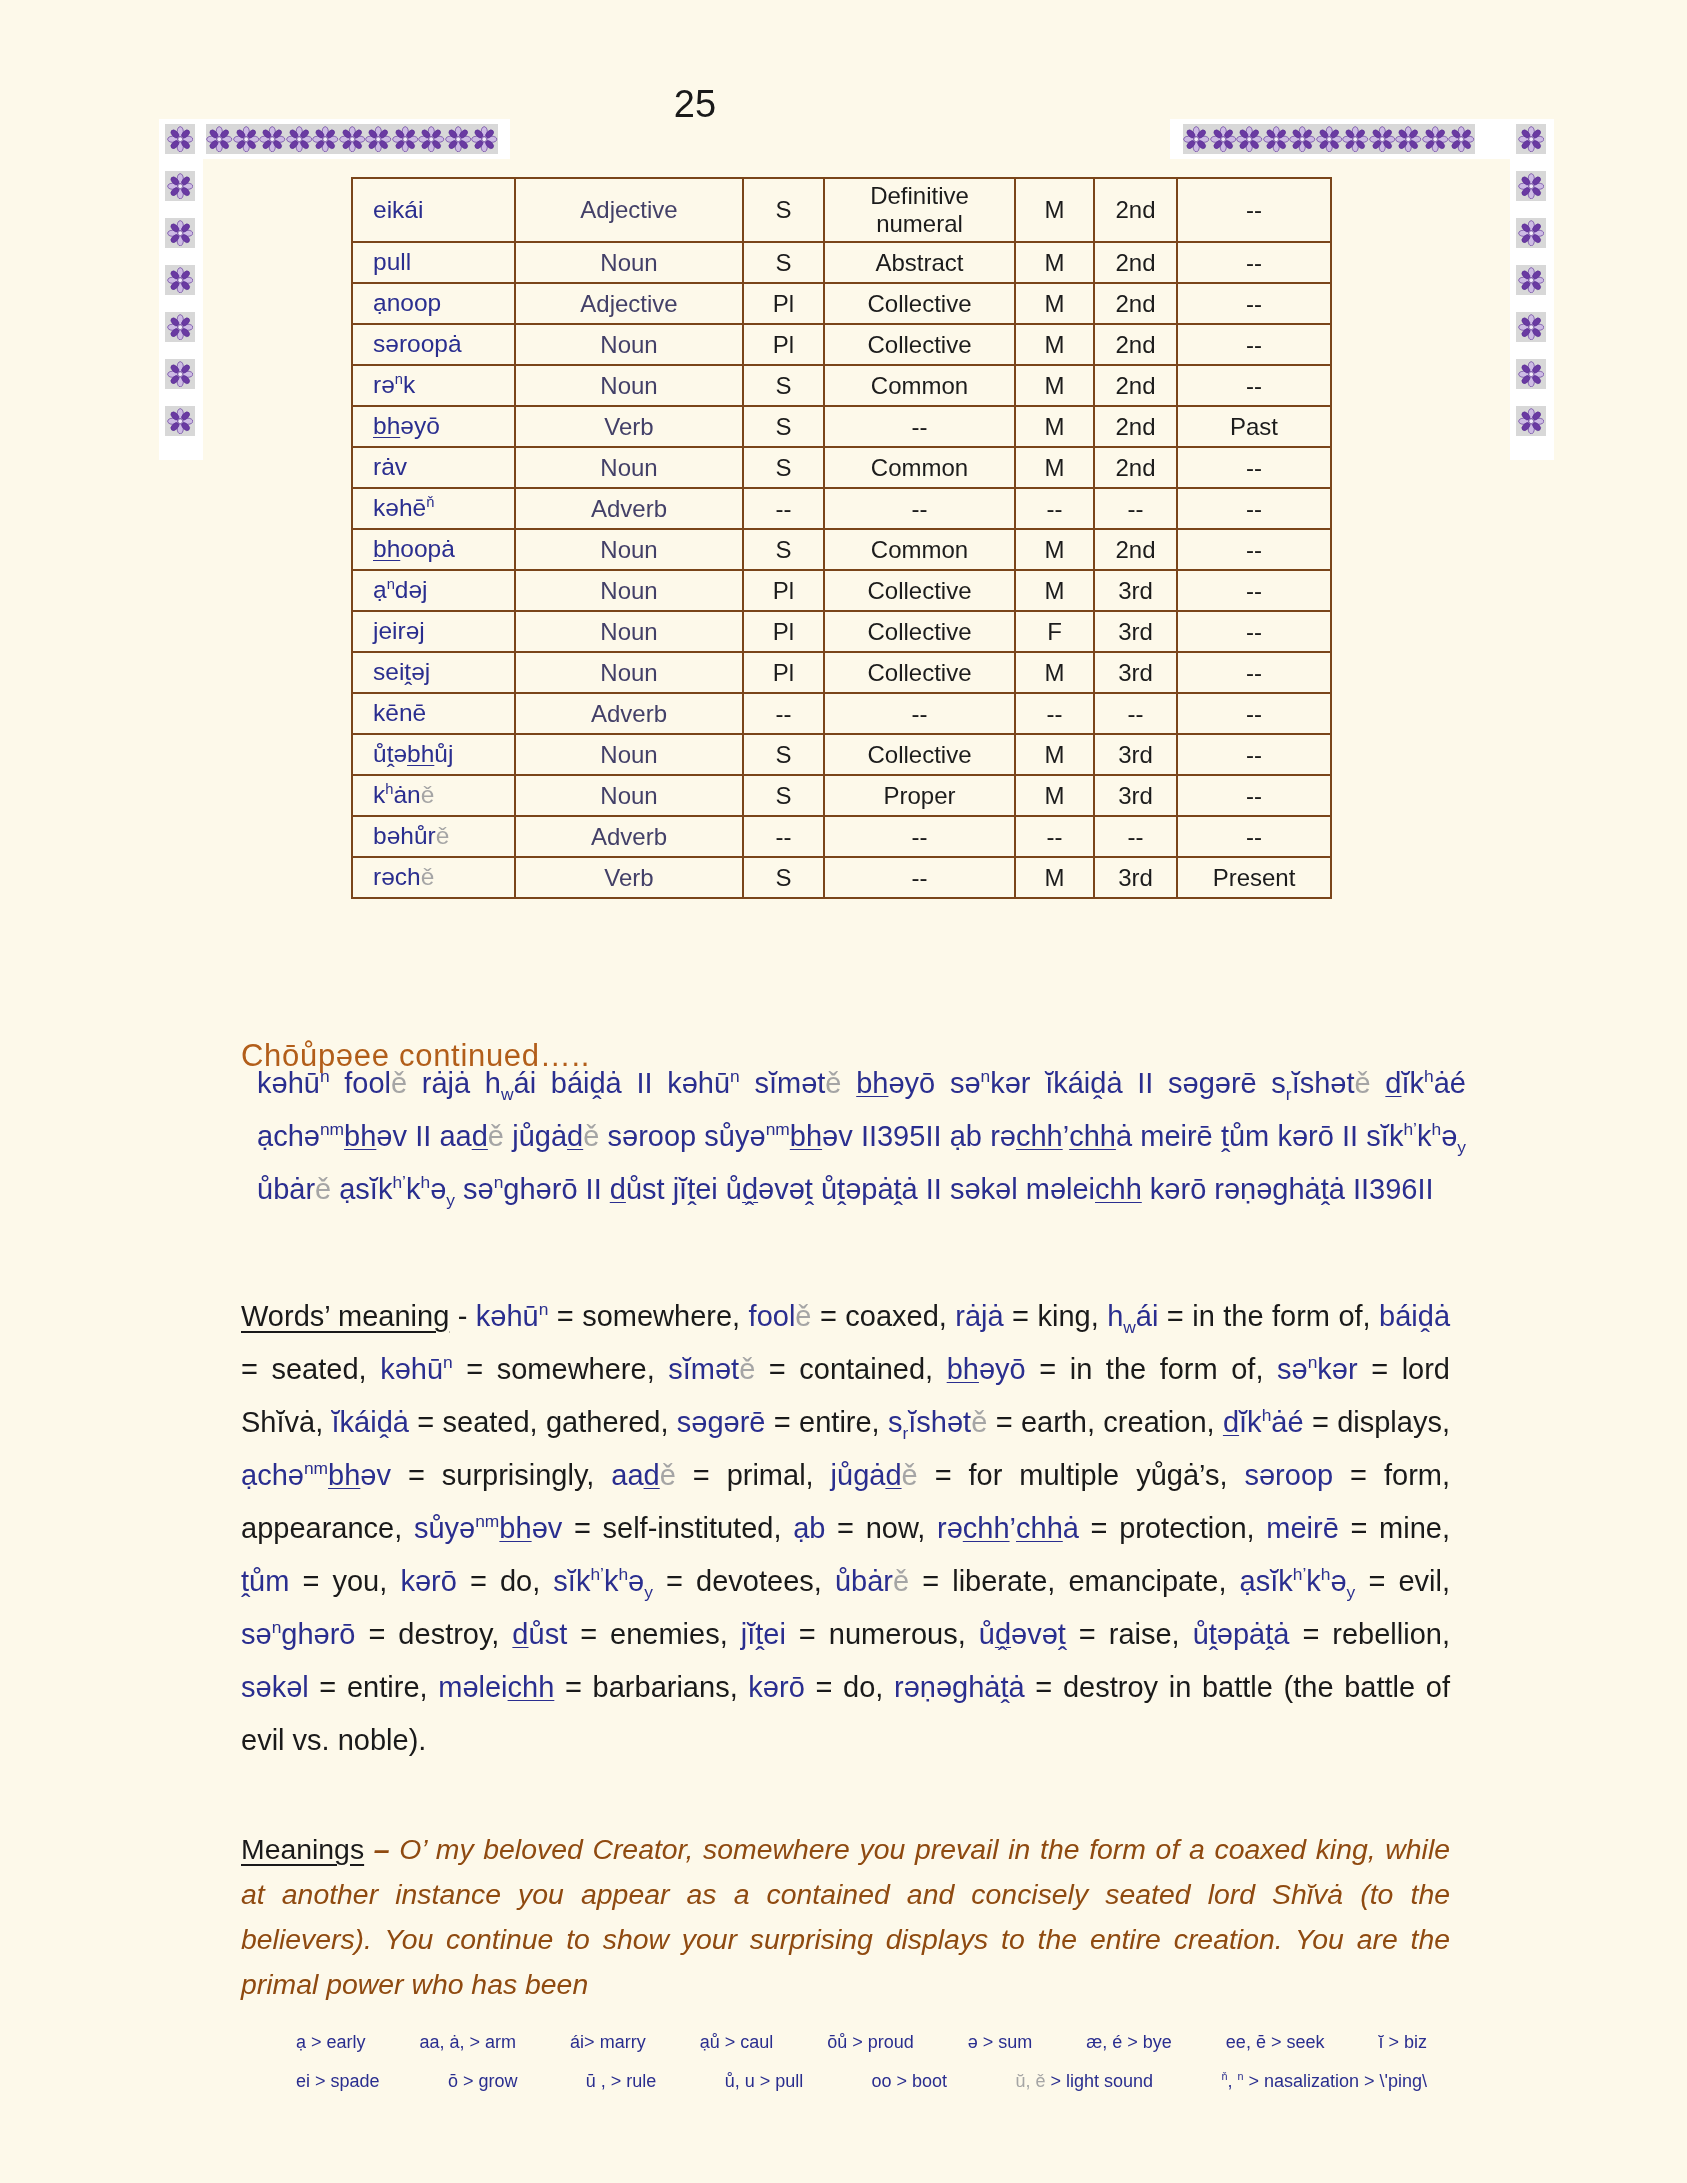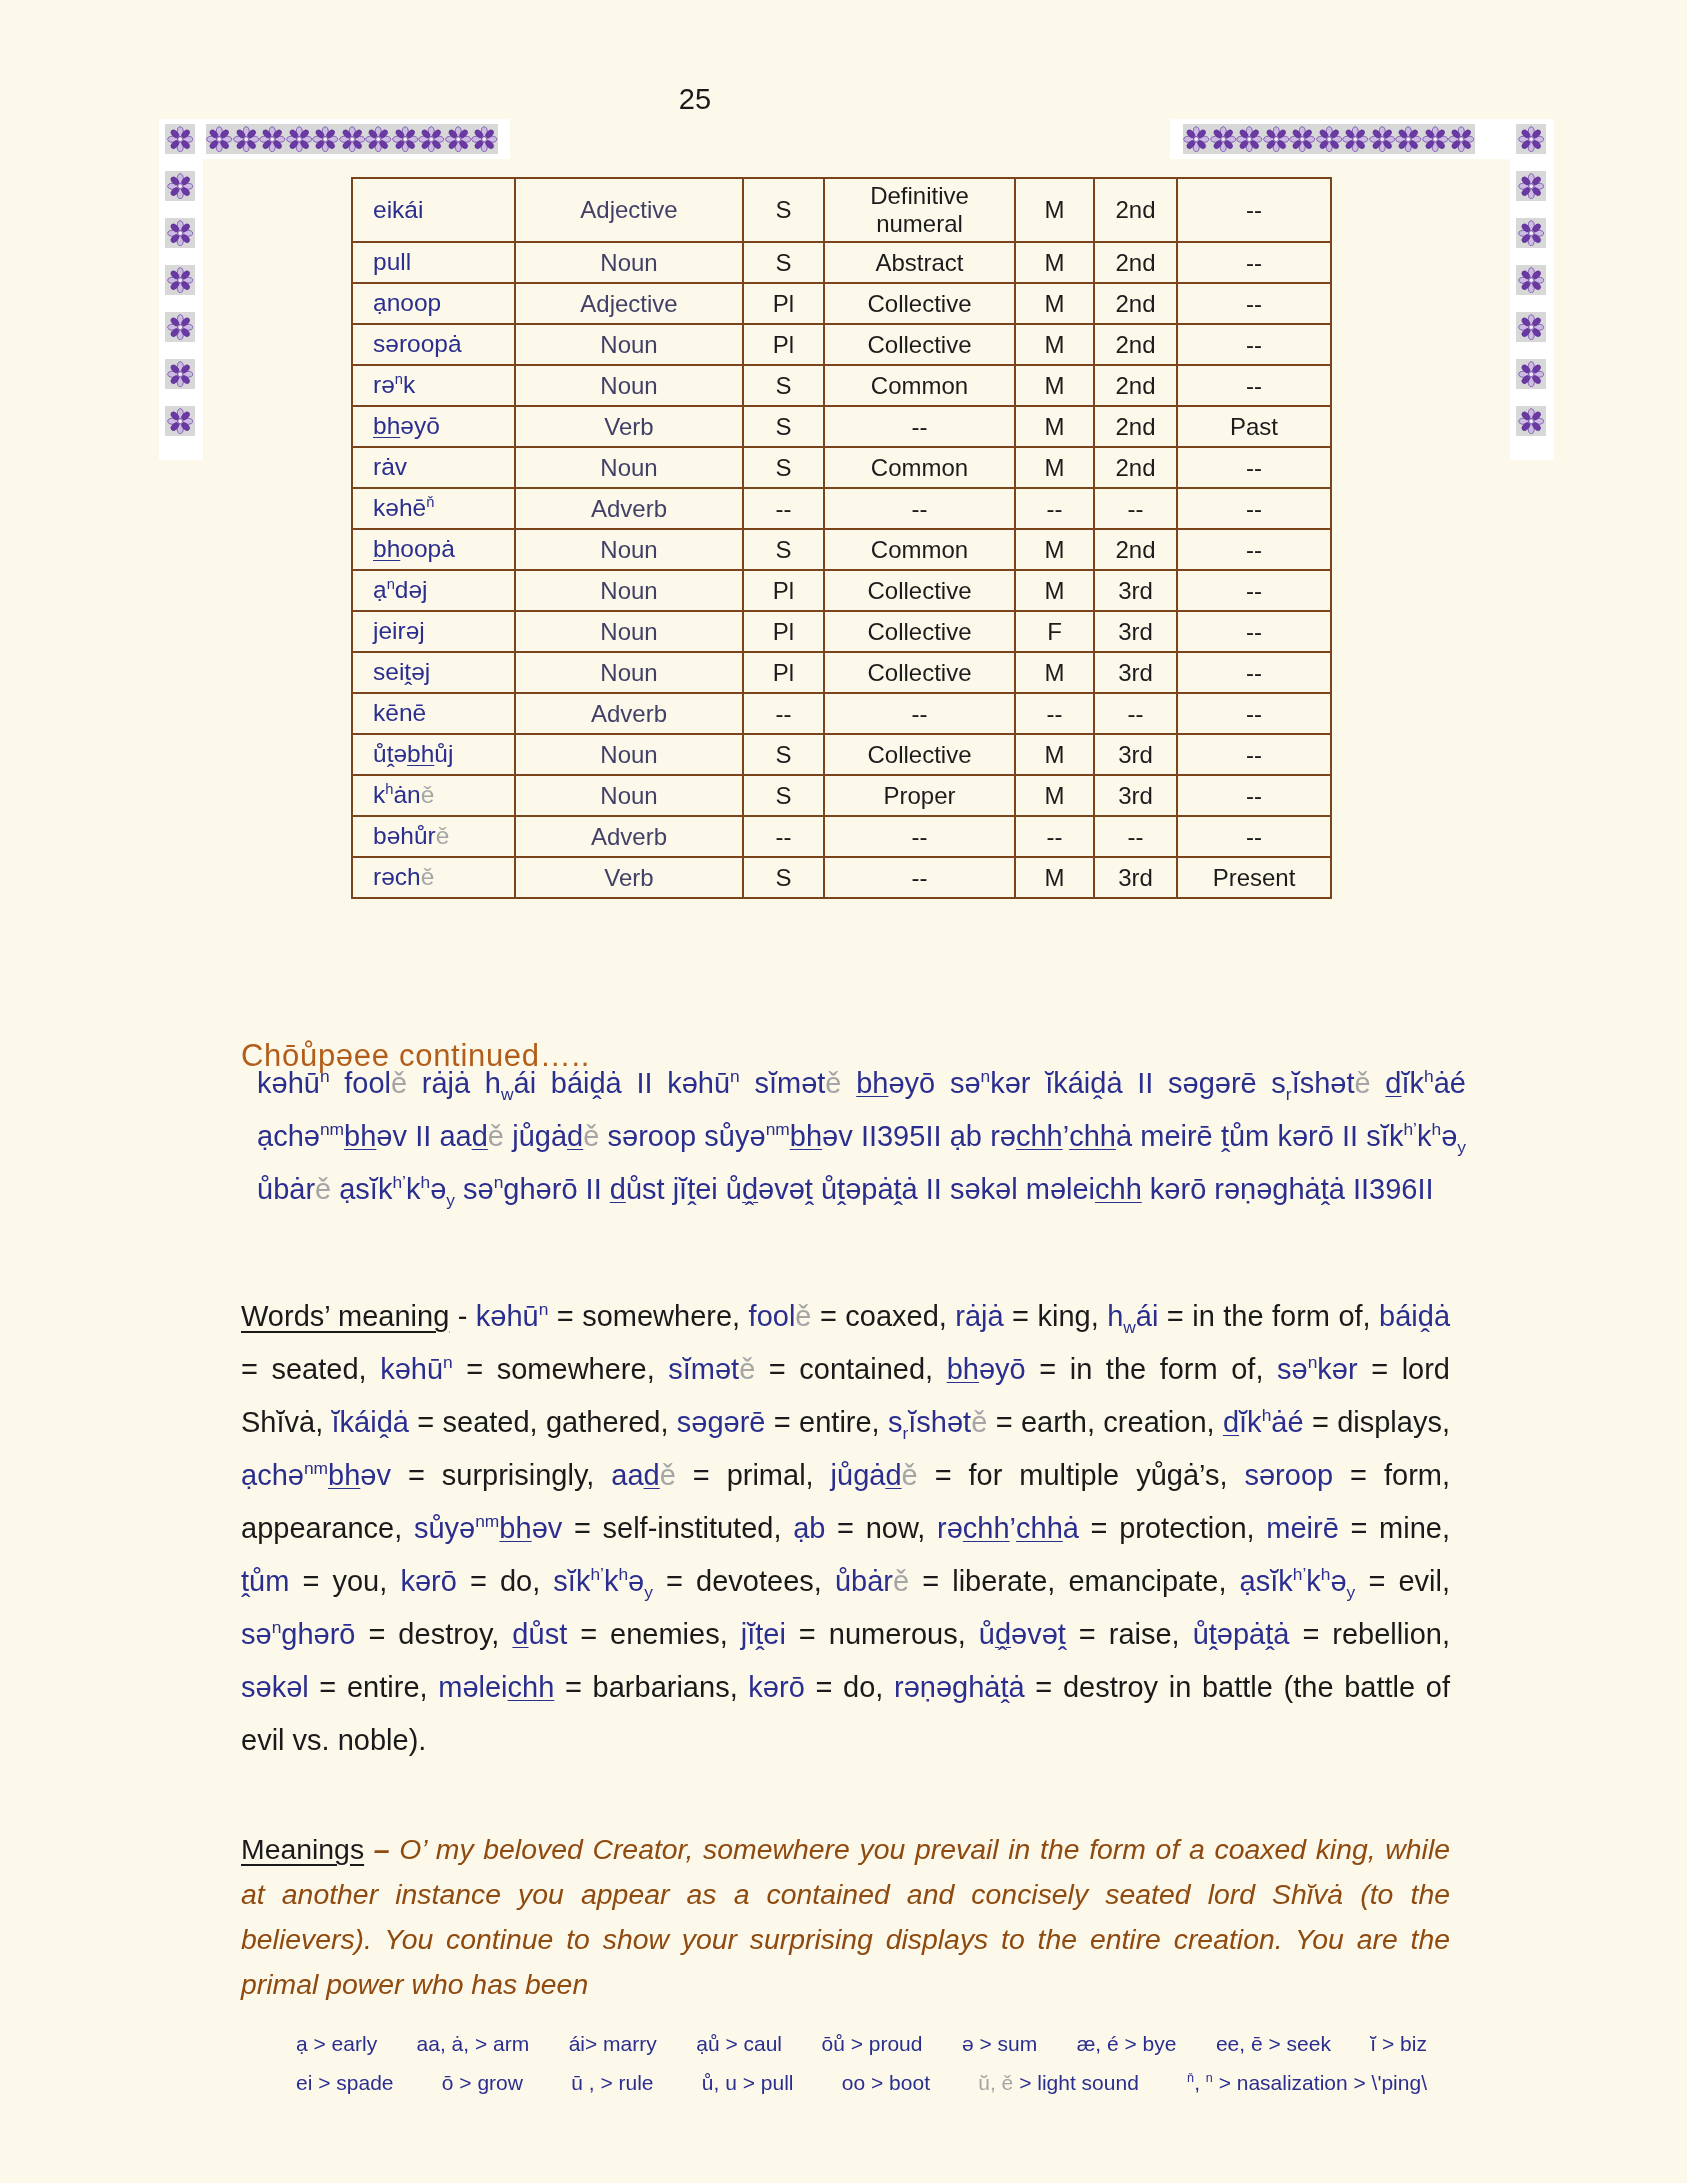--- a/index.html
+++ b/index.html
@@ -4,21 +4,21 @@
 <style>
   * { margin:0; padding:0; box-sizing:border-box; }
   html,body { background:#ffffff; }
   .page {
     position:relative; width:1687px; height:2183px;
     background:#fdf9ea; overflow:hidden;
     font-family:"Liberation Sans","DejaVu Sans",sans-serif;
     color:#1a1a1a;
   }
   .white-rect { position:absolute; background:#ffffff; }
-  .page-number { position:absolute; top:83px; left:0; width:1390px; text-align:center; font-size:29px; color:#1a1a1a; }
+  .page-number { position:absolute; top:83px; left:0; width:1390px; text-align:center; font-size:38px; color:#1a1a1a; }
 
   
   .strip-h { position:absolute; top:124px; display:flex; background:#d8d8d8; }
   .strip-v { position:absolute; top:124px; display:flex; flex-direction:column; gap:17px; }
   .strip-h .tile { width:26.5px; height:30px; background:#d8d8d8; display:flex; align-items:center; justify-content:center; }
   .strip-v .tile { width:30px; height:30px; background:#d8d8d8; display:flex; align-items:center; justify-content:center; }
   .flower { width:26.5px; height:26.5px; }
 
   
   table.grammar {
@@ -48,21 +48,21 @@
     font-size:28.4px; line-height:45px; color:#8f4a10;
     font-style:italic; text-align:justify;
   }
   .meanings .sec-title { font-style:normal; color:#1a1a1a; }
   .sec-title { font-weight:normal; text-decoration:underline; text-decoration-thickness:2px; text-underline-offset:4.6px; }
 
   .b { color:#2a2e8f; }
   .g { color:#a5a5a5; }
   sup, sub { font-size:60%; line-height:0; }
 
-  .guide { position:absolute; left:296px; width:1131px; display:flex; justify-content:space-between; font-size:21px; color:#2a2e8f; }
+  .guide { position:absolute; left:296px; width:1131px; display:flex; justify-content:space-between; font-size:18px; color:#2a2e8f; }
   .guide.l1 { top:2032px; }
   .guide.l2 { top:2071px; }
 
   u { text-decoration-thickness:1.3px; text-underline-offset:3.3px; }
 </style>
 </head>
 <body>
 
 <div class="page">
 

